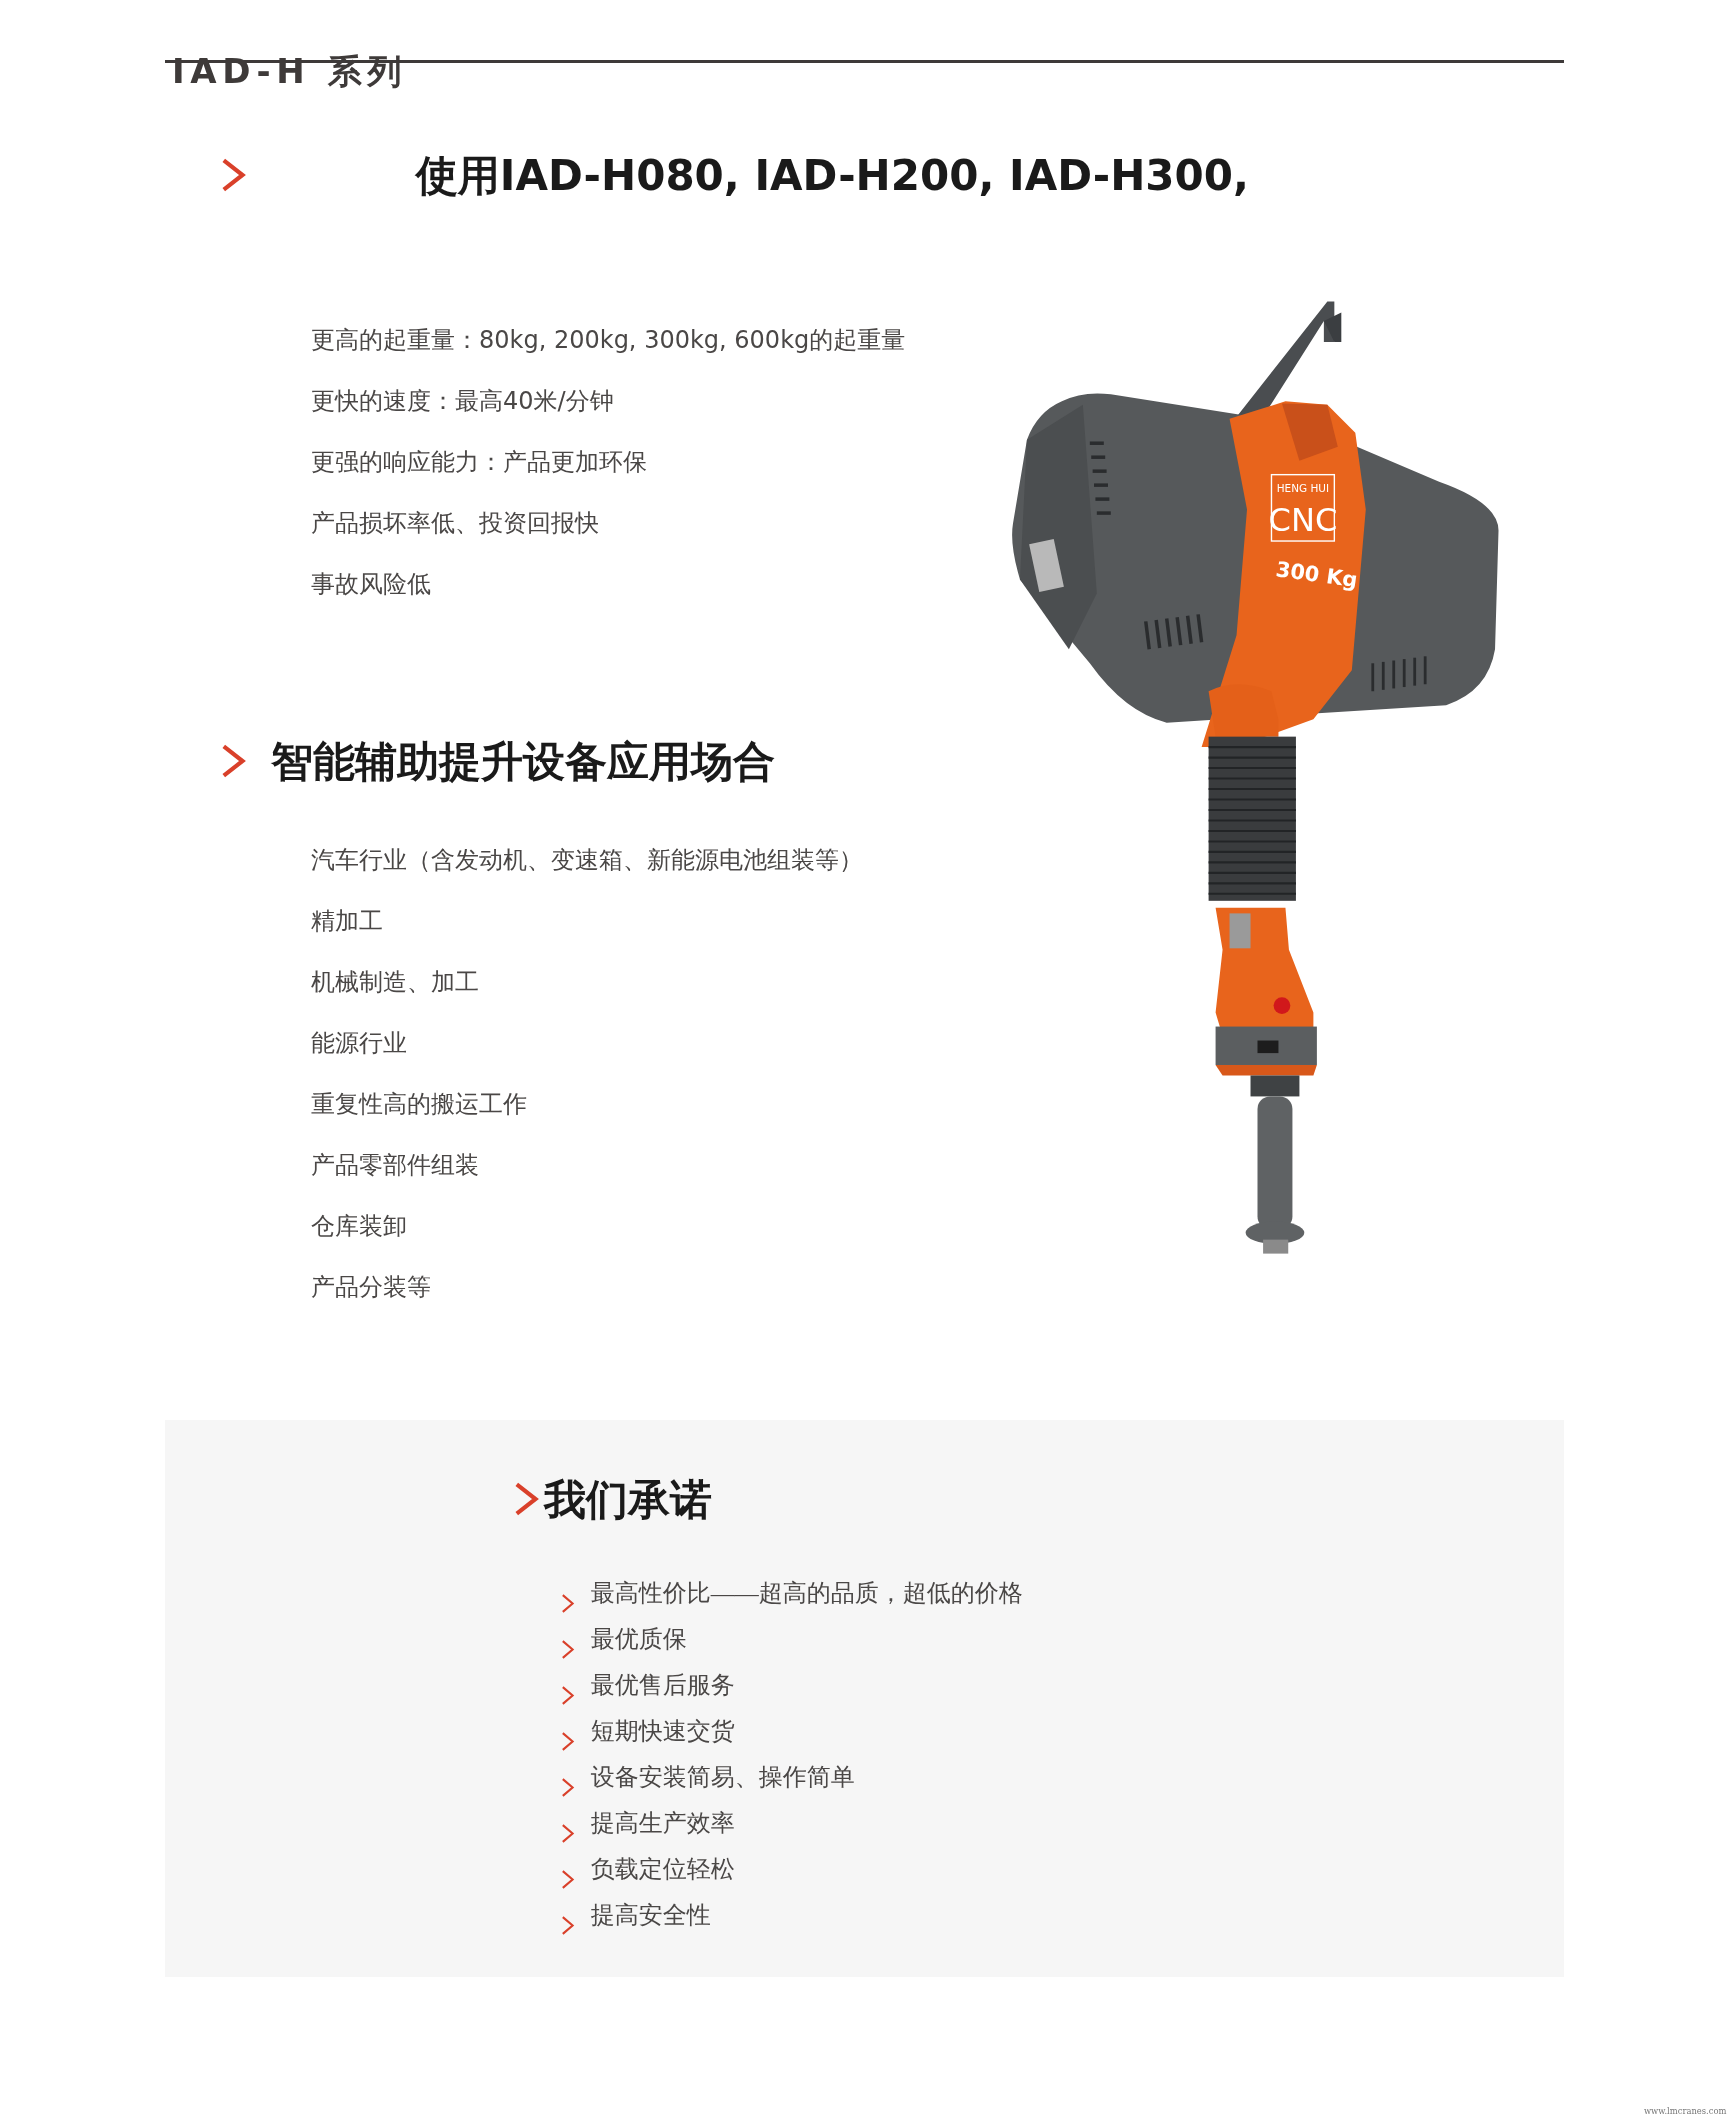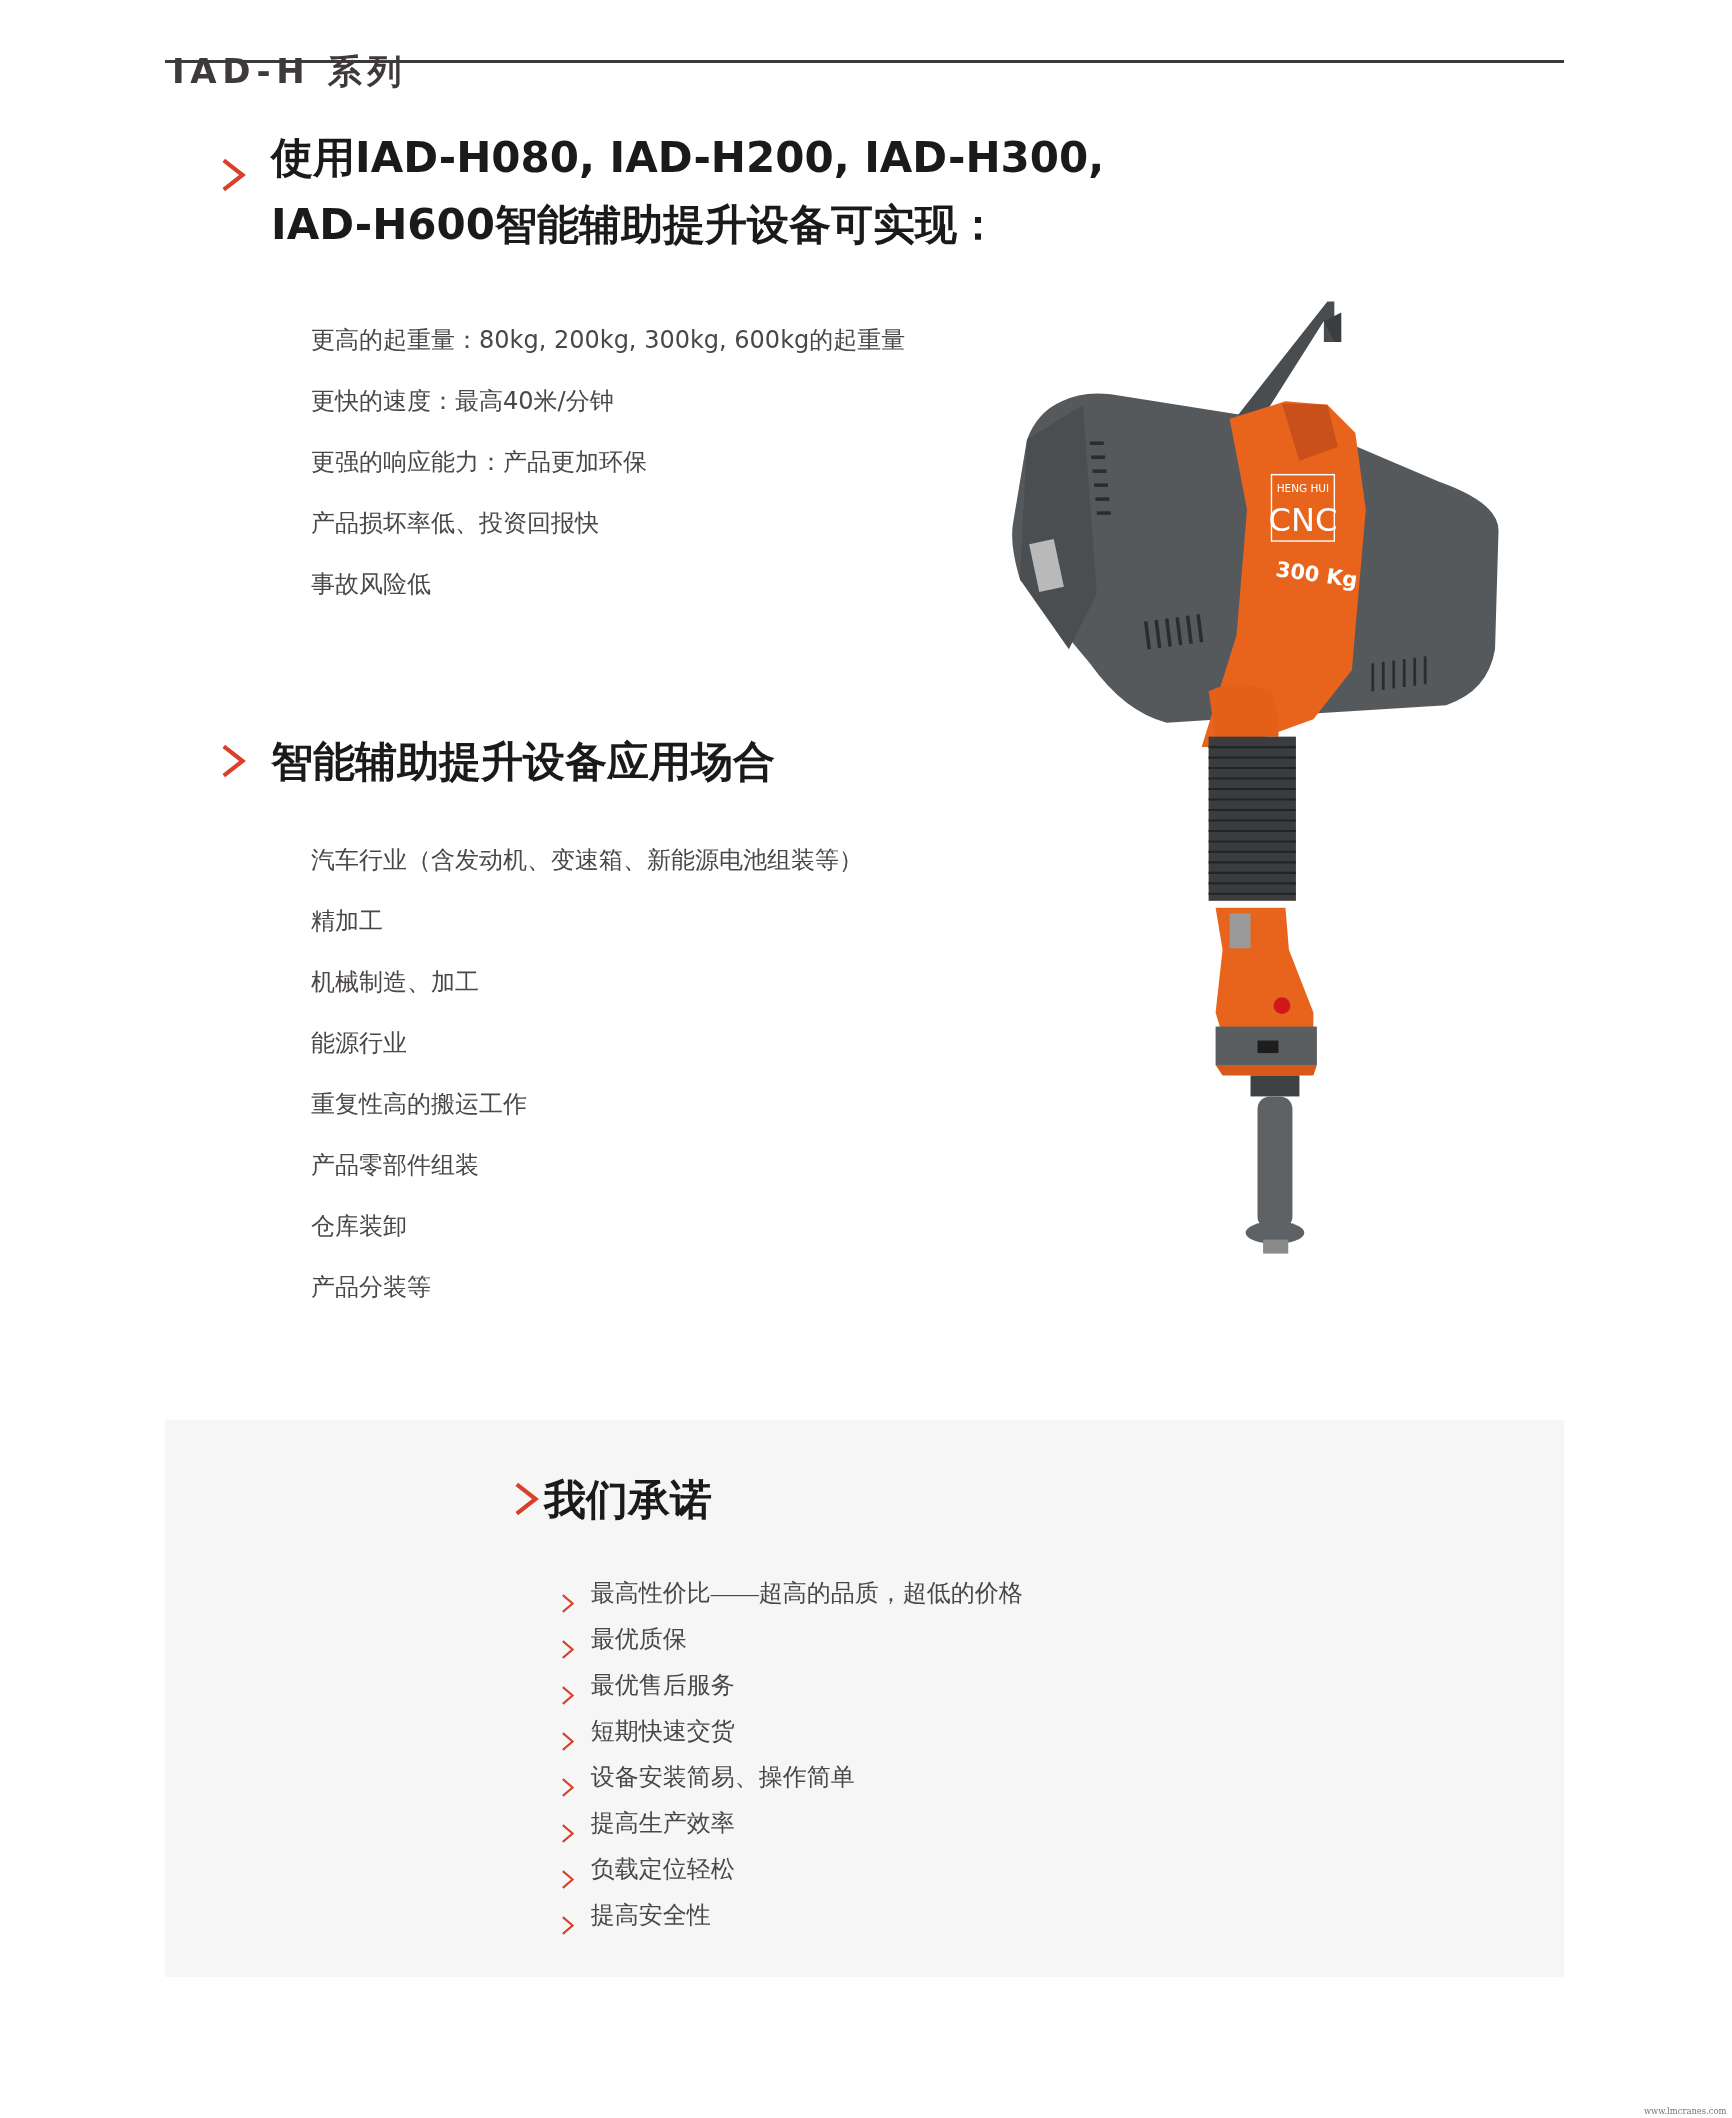--- a/index.html
+++ b/index.html
@@ -6,21 +6,21 @@
   body { width: 1732px; height: 2119px; position: relative; overflow: hidden;
          font-family: "DejaVu Sans", "Liberation Sans", sans-serif; color: #3e3a39; }
   .series-title { position: absolute; left: 172px; top: 12.6px; font-size: 34px; font-weight: bold;
                   letter-spacing: 5.6px; color: #3e3a39; margin-top: 36px; }
   .top-rule { position: absolute; left: 165px; top: 60px; width: 1399px; height: 2.8px; background: #3e3a39; }
 
   .chev { position: absolute; display: block; }
   .chev svg { display: block; }
 
   .h-main { position: absolute; font-weight: bold; color: #1a1a1a; font-size: 42px; line-height: 67px; }
-  .h1 { left: 271px; top: 124px; width: 978px; }
+  .h1 { left: 271px; top: 142px; width: 978px; text-align: right; }
   .h2 { left: 271px; top: 728px; }
   .h3 { left: 544px; top: 1466px; }
 
   .list { position: absolute; margin: 0; padding: 0; list-style: none; }
   .list li { font-size: 24px; color: #4a4746; white-space: nowrap; }
   .feat { left: 311px; top: 320px; }
   .feat li { height: 61px; line-height: 41px; }
   .apps { left: 311px; top: 840px; }
   .apps li { height: 61px; line-height: 41px; }
 
@@ -38,21 +38,20 @@
 <div class="series-title">IAD-H 系列</div>
 <div class="top-rule"></div>
 
 <span class="chev" style="left:221px;top:158px;">
   <svg width="25" height="34" viewBox="0 0 36 48">
       <polyline points="4,3 31,24 4,45" fill="none" stroke="#d9402a" stroke-width="6"></polyline>
     </svg>
 </span>
 <div class="h-main h1">
   <div>使用IAD-H080, IAD-H200, IAD-H300,</div>
-  <div>IAD-H600智能辅助提升设备可实现：</div>
 </div>
 
 <ul class="list feat">
   <li>更高的起重量：80kg, 200kg, 300kg, 600kg的起重量</li>
   <li>更快的速度：最高40米/分钟</li>
   <li>更强的响应能力：产品更加环保</li>
   <li>产品损坏率低、投资回报快</li>
   <li>事故风险低</li>
 </ul>
 

